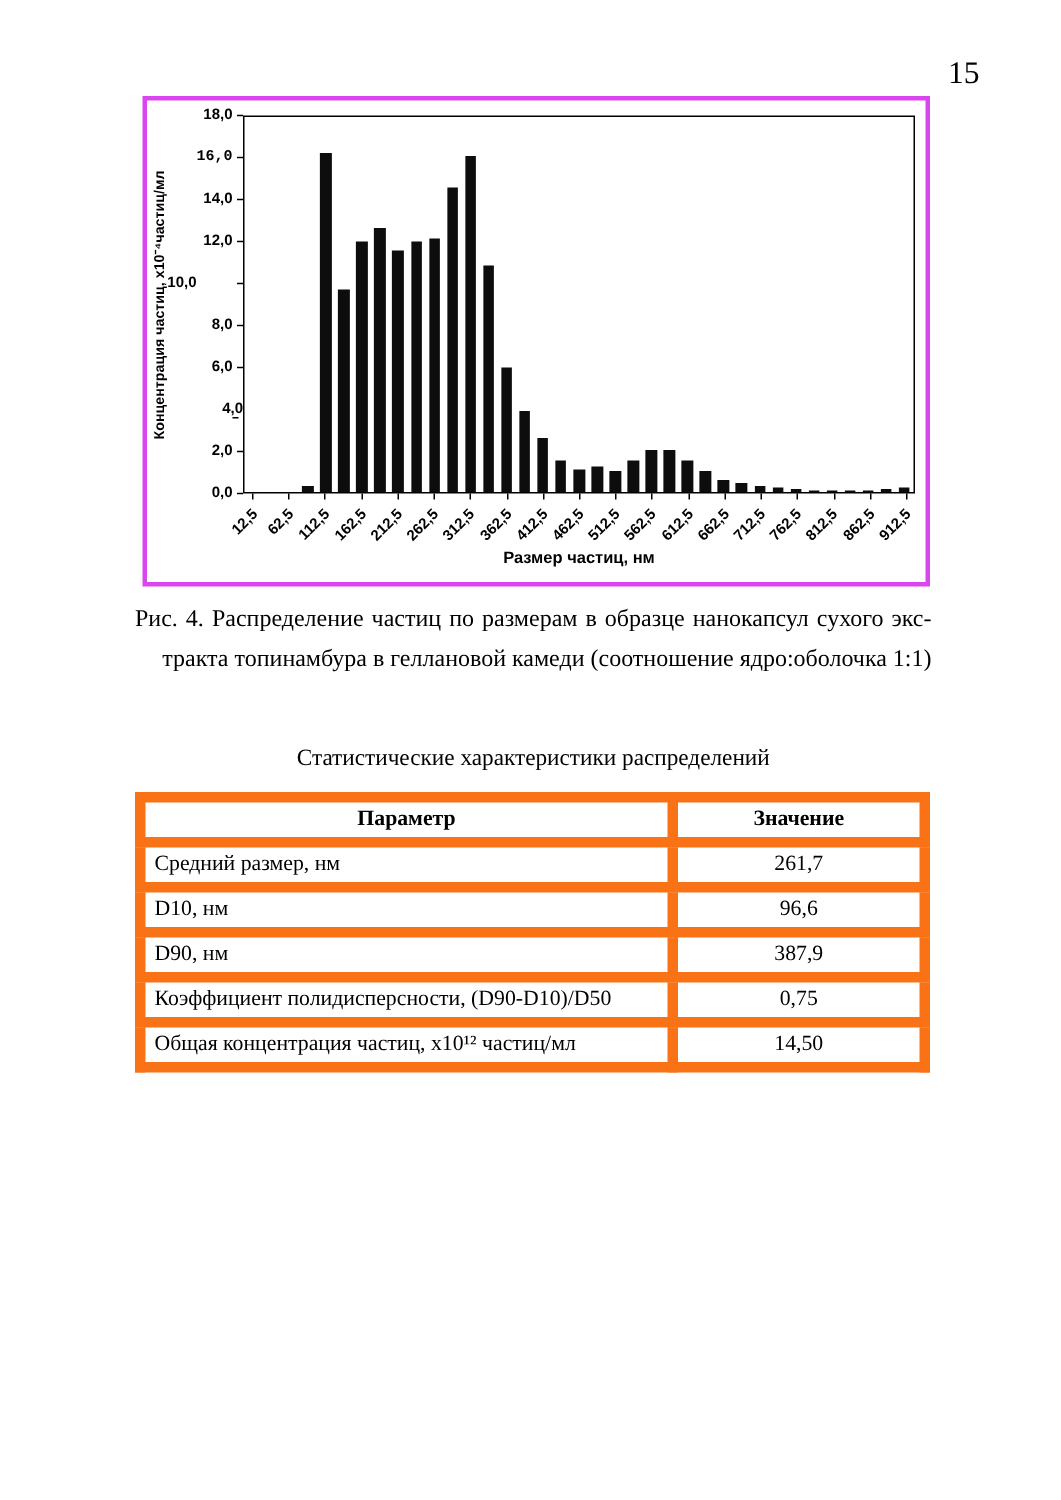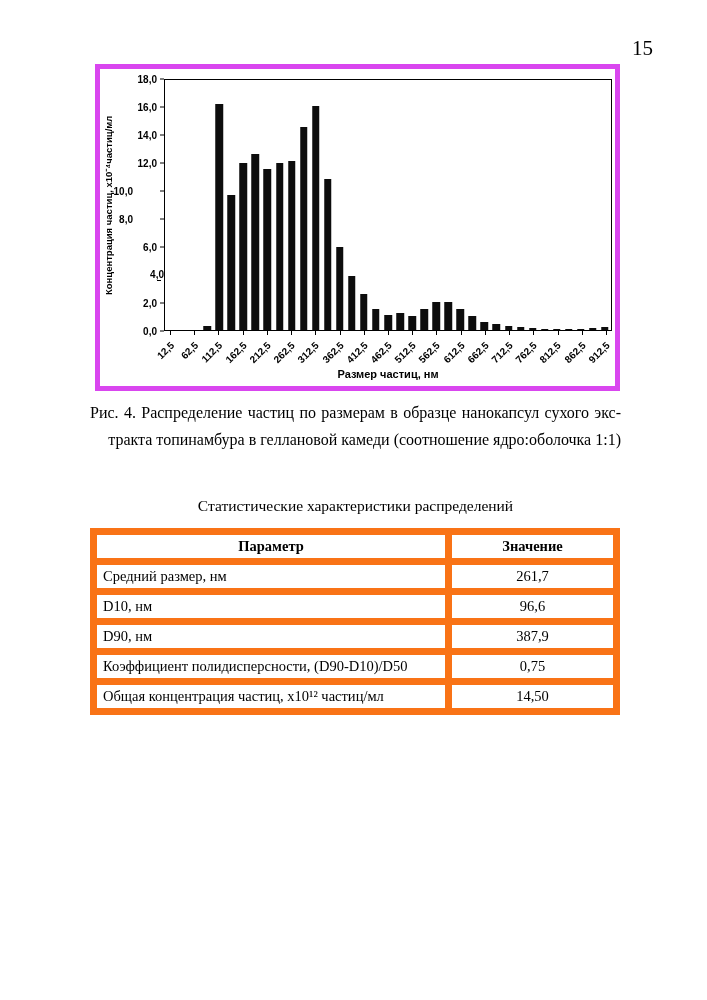--- a/index.html
+++ b/index.html
@@ -19,21 +19,21 @@
     right: 54px;
     font-size: 21px;
   }
   
   .figure-box {
     position: absolute;
     left: 95px;
     top: 64px;
     width: 525px;
     height: 327px;
-    border: 5px solid #d946ef;
+    border: 3px solid #d946ef;
     background: #fff;
   }
   .plot-area {
     position: absolute;
     left: 64px;
     top: 10px;
     width: 448px;
     height: 252px;
     border: 1px solid #000;
     background: #fff;
@@ -157,37 +157,37 @@
 
   <div class="page-number">15</div>
 
   <div class="figure-box">
     <div class="y-axis-title">Концентрация частиц, х10⁻⁴частиц/мл</div>
     <div class="y-ticks">
         <div class="y-label" style="top: 0%;">
           <span>18,0</span>
           <span class="tick"></span>
         </div>
-        <div class="y-label" style="top: 11.1111%;">
+        <div class="y-label" style="top: 11.1111%; font-family: Liberation Mono, monospace;">
           <span>16,0</span>
           <span class="tick"></span>
         </div>
         <div class="y-label" style="top: 22.2222%;">
           <span>14,0</span>
           <span class="tick"></span>
         </div>
         <div class="y-label" style="top: 33.3333%;">
           <span>12,0</span>
           <span class="tick"></span>
         </div>
         <div class="y-label" style="top: 44.4444%; gap: 24px;">
           <span>10,0</span>
           <span class="tick"></span>
         </div>
-        <div class="y-label" style="top: 55.5556%; gap: 24px;">
+        <div class="y-label" style="top: 55.5556%;">
           <span>8,0</span>
           <span class="tick"></span>
         </div>
         <div class="y-label" style="top: 66.6667%;">
           <span>6,0</span>
           <span class="tick"></span>
         </div>
         <div class="y-label" style="top: 77.7778%; flex-direction: column;">
           <span>4,0</span>
           <span class="tick"></span>

